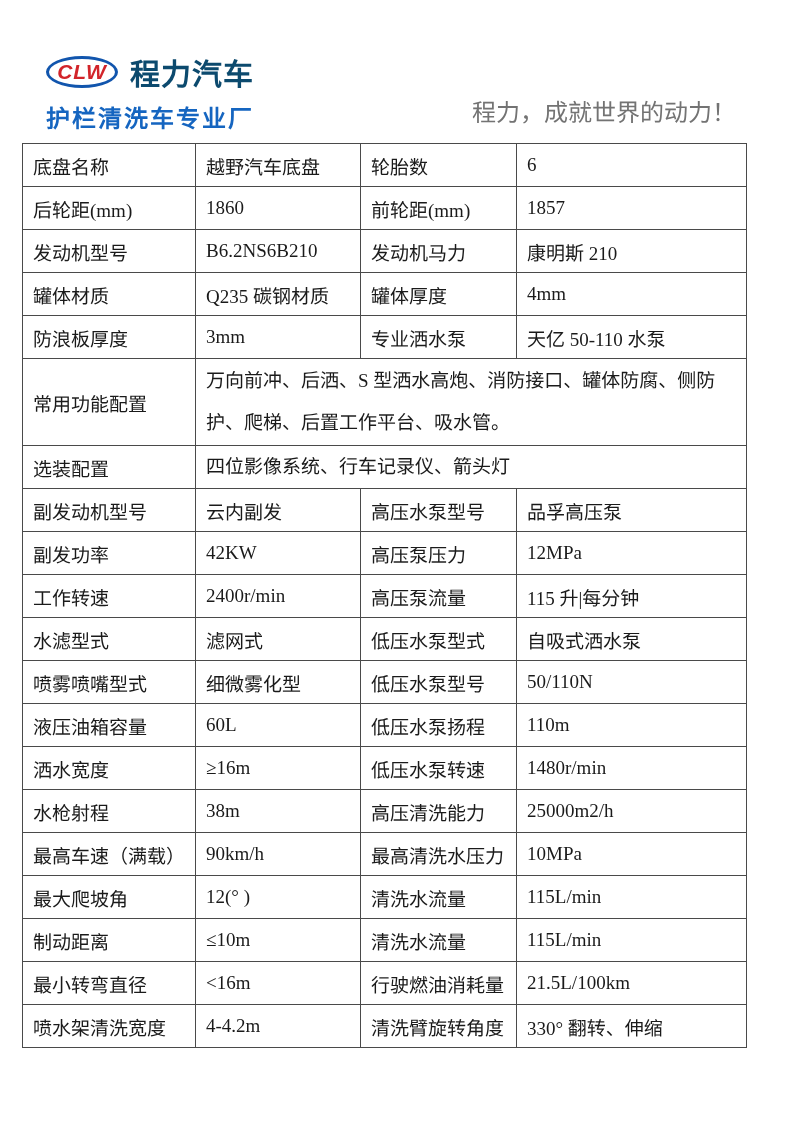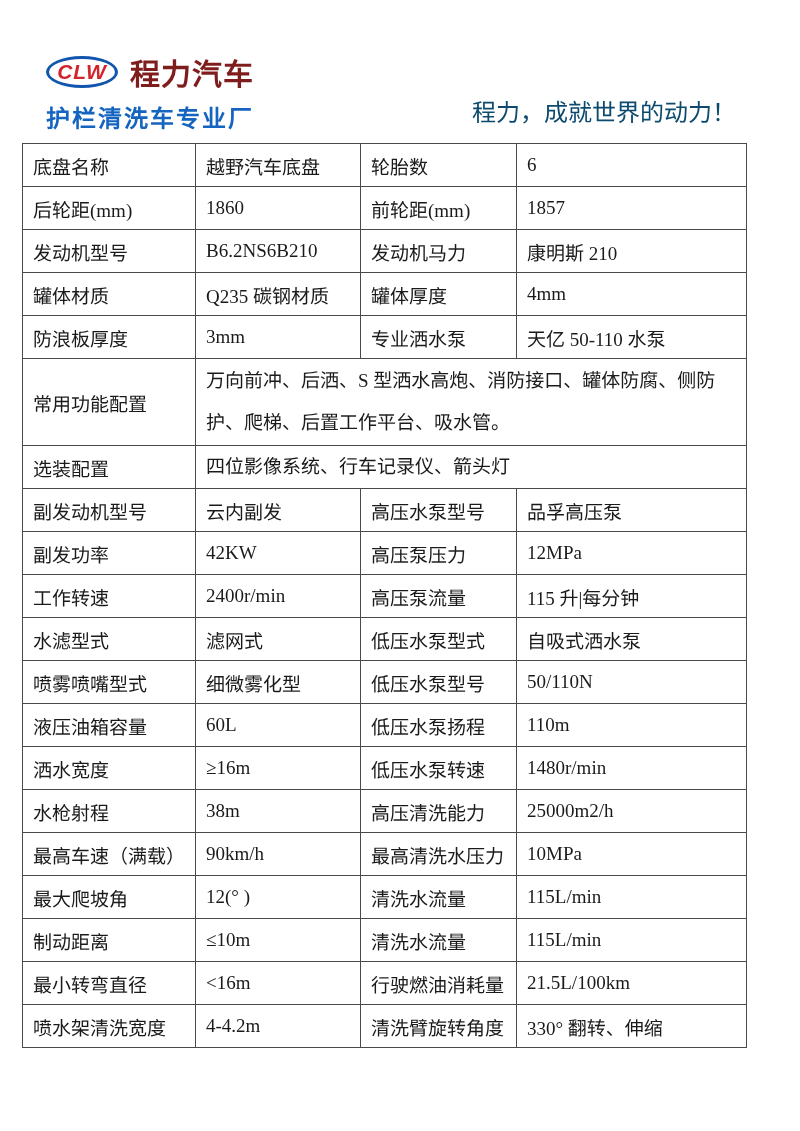--- a/index.html
+++ b/index.html
@@ -17,39 +17,39 @@
     width:66px; height:26px;
     border:3px solid #1155ad;
     border-radius:50%;
     color:#d2242a;
     font-family:"Liberation Sans","DejaVu Sans",sans-serif;
     font-weight:bold; font-style:italic;
     font-size:21px; letter-spacing:1px;
     flex:0 0 auto;
   }
   .brand-name {
-    color:#7f1d1d;
+    color:#0c4a6e;
     font-family:"Liberation Sans","DejaVu Sans",sans-serif;
     font-weight:bold;
     font-size:30px;
     margin-left:12px;
     letter-spacing:1px;
   }
   .subtitle {
     color:#1565c0;
     font-family:Liberation Serif, serif;
     font-weight:bold;
     font-size:24px;
     letter-spacing:2px;
     margin-top:5px;
   }
   .slogan {
     position:absolute;
     top:93px; right:64px;
-    color:#0c4a6e;
+    color:#737373;
     font-size:24px;
     font-family:"Liberation Serif","DejaVu Serif",serif;
     white-space:nowrap;
   }
   table.spec {
     border-collapse:collapse;
     table-layout:fixed;
     width:724px;
     margin:13px 0 0 22px;
   }

